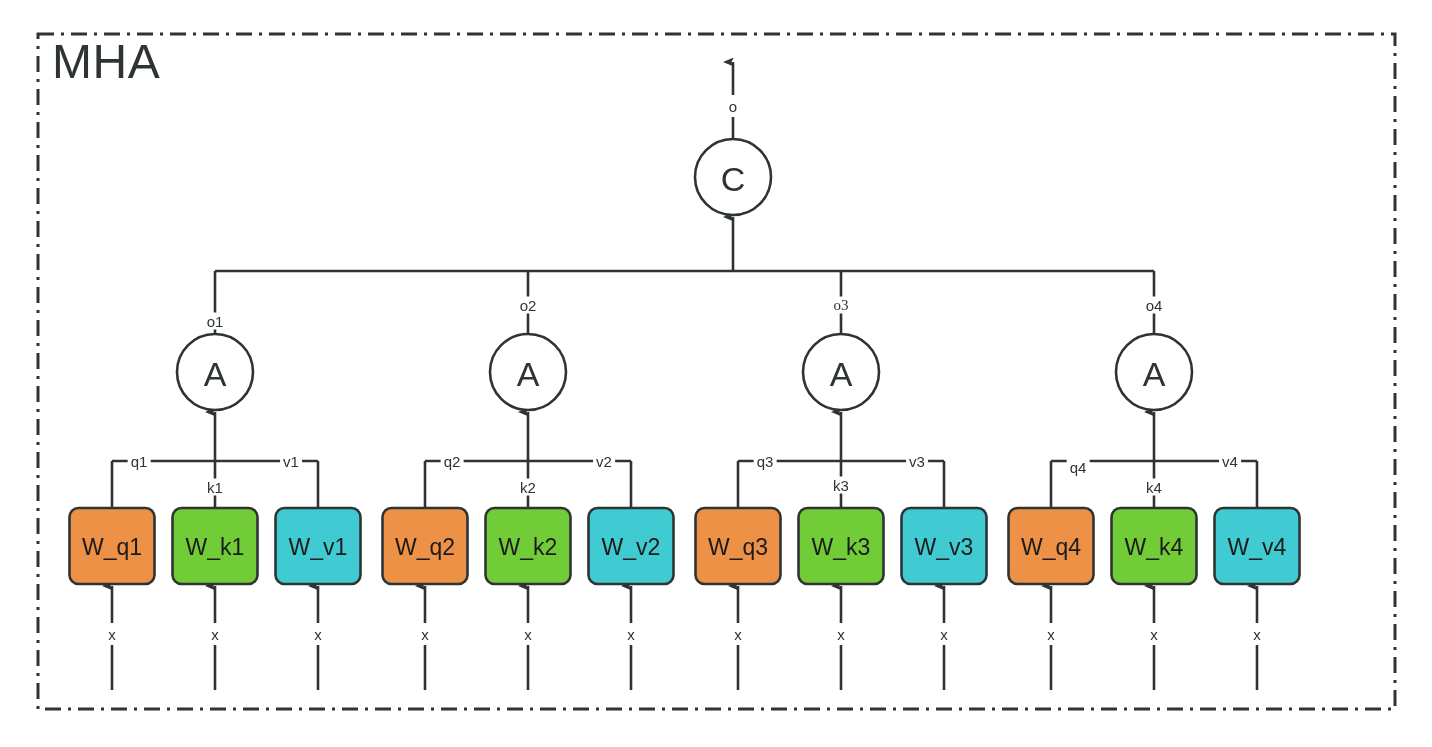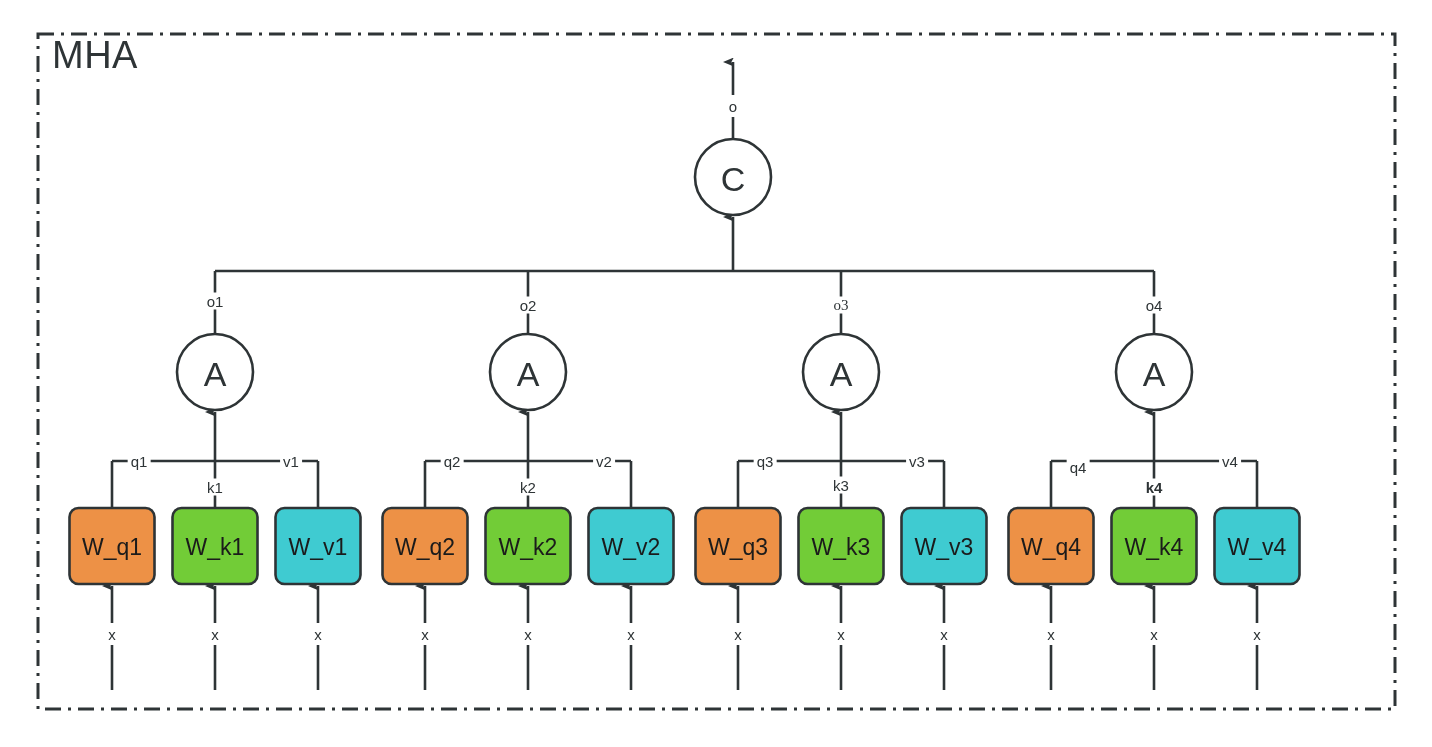--- a/index.html
+++ b/index.html
@@ -1,21 +1,21 @@
 <!DOCTYPE html>
 <html><head>
 <meta charset="utf-8">
 <style>
   html,body{margin:0;padding:0;background:#ffffff;}
   body{font-family:"Liberation Sans",sans-serif;}
   #stage{position:relative;width:1432px;height:747px;background:#ffffff;overflow:hidden;}
   #svg{position:absolute;left:0;top:0;}
   .container-title{
     position:absolute;
-    font-size:38px;
+    font-size:48px;
     color:#2e3436;
     letter-spacing:0.5px;
     white-space:nowrap;
   }
   .box-label{
     position:absolute;
     font-size:23px;
     color:#1b1b1b;
     white-space:nowrap;
     transform:translate(-50%,-50%);
@@ -145,21 +145,21 @@
       <div class="box-label" style="left: 112px; top: 547px;">W_q1</div>
       <div class="io-label" style="left: 112px; top: 634px;">x</div>
       <div class="box-label" style="left: 215px; top: 547px;">W_k1</div>
       <div class="io-label" style="left: 215px; top: 634px;">x</div>
       <div class="box-label" style="left: 318px; top: 547px;">W_v1</div>
       <div class="io-label" style="left: 318px; top: 634px;">x</div>
       <div class="edge-label" style="left: 139px; top: 461px;">q1</div>
       <div class="edge-label" style="left: 291px; top: 461px;">v1</div>
       <div class="edge-label" style="left: 215px; top: 487px;">k1</div>
       <div class="node-label" style="left: 215px; top: 374px;">A</div>
-      <div class="edge-label" style="left: 215px; top: 301px; text-align: center;">o1</div>
+      <div class="edge-label" style="left: 215px; top: 321px; text-align: center;">o1</div>
       <div class="box-label" style="left: 425px; top: 547px;">W_q2</div>
       <div class="io-label" style="left: 425px; top: 634px;">x</div>
       <div class="box-label" style="left: 528px; top: 547px;">W_k2</div>
       <div class="io-label" style="left: 528px; top: 634px;">x</div>
       <div class="box-label" style="left: 631px; top: 547px;">W_v2</div>
       <div class="io-label" style="left: 631px; top: 634px;">x</div>
       <div class="edge-label" style="left: 452px; top: 461px;">q2</div>
       <div class="edge-label" style="left: 604px; top: 461px;">v2</div>
       <div class="edge-label" style="left: 528px; top: 487px;">k2</div>
       <div class="node-label" style="left: 528px; top: 374px;">A</div>
@@ -176,19 +176,19 @@
       <div class="node-label" style="left: 841px; top: 374px;">A</div>
       <div class="edge-label" style="left: 841px; top: 305px; font-family: Liberation Serif, serif;">o3</div>
       <div class="box-label" style="left: 1051px; top: 547px;">W_q4</div>
       <div class="io-label" style="left: 1051px; top: 634px;">x</div>
       <div class="box-label" style="left: 1154px; top: 547px;">W_k4</div>
       <div class="io-label" style="left: 1154px; top: 634px;">x</div>
       <div class="box-label" style="left: 1257px; top: 547px;">W_v4</div>
       <div class="io-label" style="left: 1257px; top: 634px;">x</div>
       <div class="edge-label" style="left: 1078px; top: 461px; margin-top: 6px;">q4</div>
       <div class="edge-label" style="left: 1230px; top: 461px;">v4</div>
-      <div class="edge-label" style="left: 1154px; top: 487px; font-weight: bold;">k4</div>
+      <div class="edge-label" style="left: 1154px; top: 487px;">k4</div>
       <div class="node-label" style="left: 1154px; top: 374px;">A</div>
       <div class="edge-label" style="left: 1154px; top: 305px;">o4</div>
       <div class="node-label" style="left: 733px; top: 179px;">C</div>
       <div class="io-label" style="left: 733px; top: 106px;">o</div>
     </div>
 </div>
 
 </body></html>

